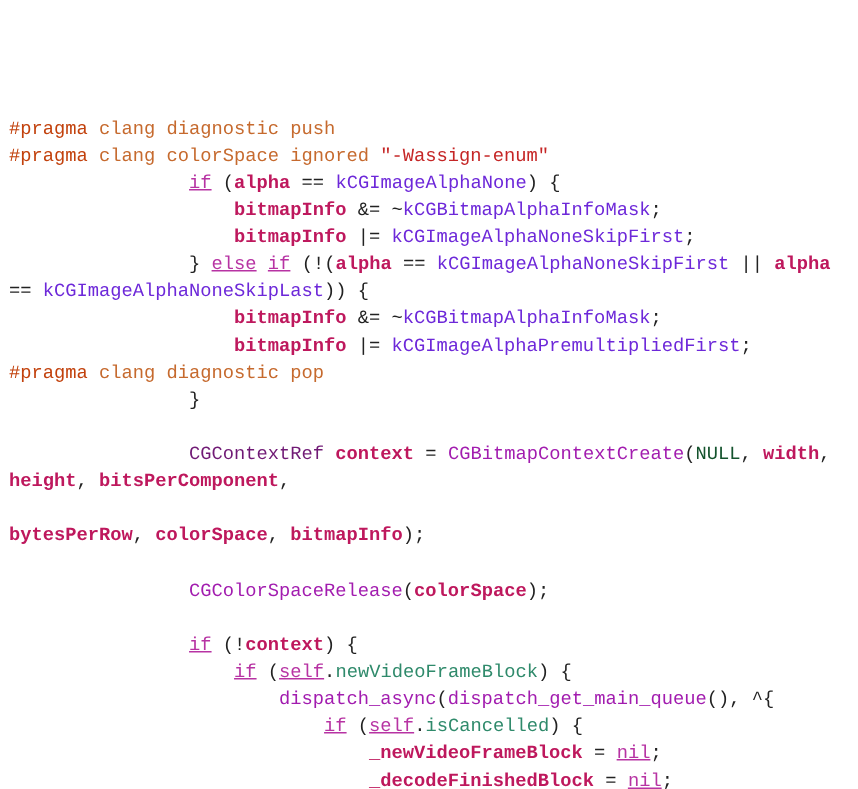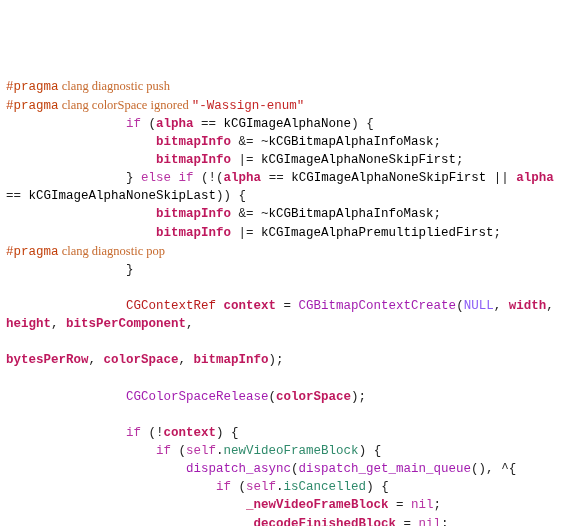--- a/index.html
+++ b/index.html
@@ -9,29 +9,29 @@
     font-size: 12.5px;
     line-height: 1.45;
     background: #ffffff;
     color: #333;
     white-space: pre-wrap;
     word-break: break-all;
     width: 560px;
     position: relative;
   }
   .pragma   { color: #c2410c; }
-  .preproc  { color: #c66a2e; font-family: Liberation Serif, serif; }
-  .keyword  { color: #b733a3; }
+  .preproc  { color: #c66a2e; }
+  .keyword  { color: #b733a3; text-decoration: underline; }
   .ident    { color: #be185d; font-weight: bold; }
-  .type     { color: #b91c1c; margin-top: 21px; }
+  .type     { color: #701a75; margin-top: 21px; }
   .method   { color: #2f8a6b; }
-  .enumc    { color: #000000; }
+  .enumc    { color: #6d28d9; }
   .func     { color: #a21caf; }
   .string   { color: #c52626; }
-  .nullkw   { color: #8b5cf6; }
+  .nullkw   { color: #14532d; }
   .punct    { color: #222; }
   .op       { color: #222; }
   .plain    { color: #222; }
   .caret    { color: #222; }
 </style>
 </head>
 <body>
 
 
 

